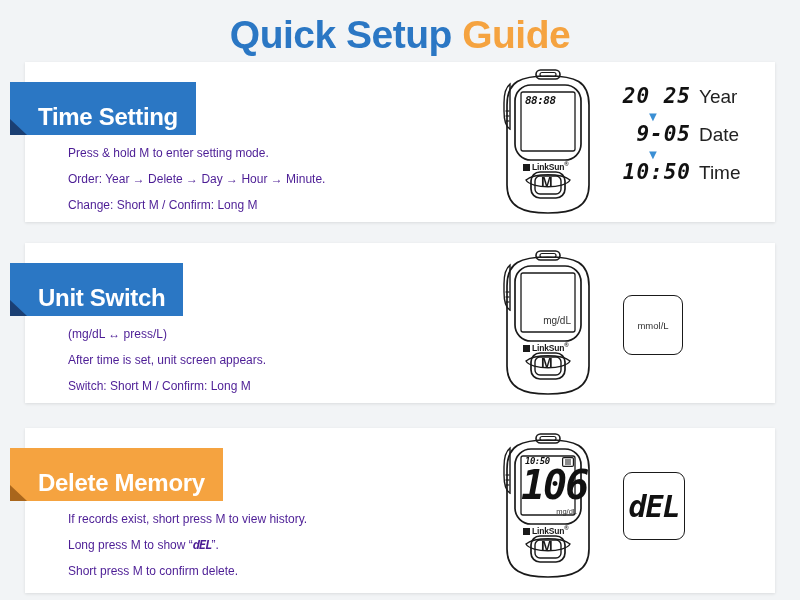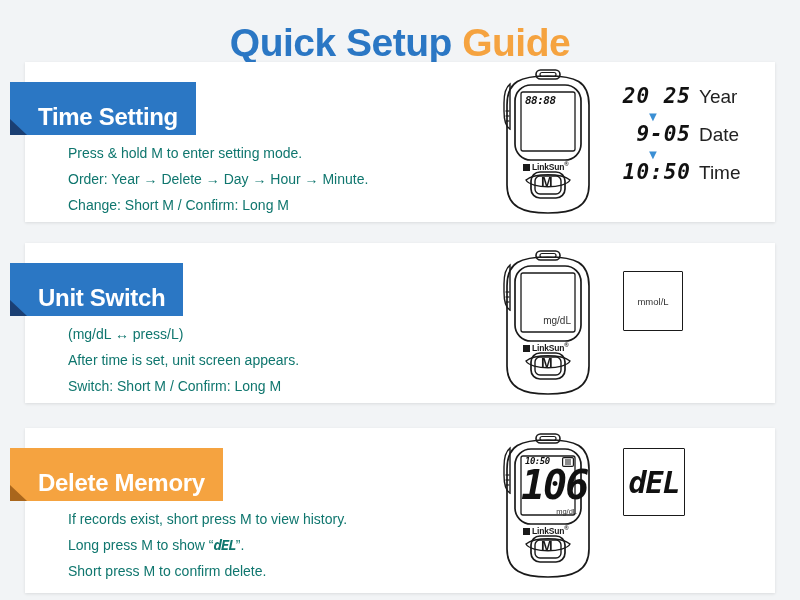--- a/index.html
+++ b/index.html
@@ -14,21 +14,21 @@
     overflow: hidden;
     position: relative;
   }
 
   
   .page-title {
     text-align: center;
     font-size: 39px;
     font-weight: bold;
     letter-spacing: -0.5px;
-    padding-top: 19px;
+    padding-top: 11px;
     height: 48px;
     line-height: 48px;
     white-space: nowrap;
   }
   .title-main { color: #2b77c4; }
   .title-accent { color: #f5a340; }
 
   
   .card {
     position: absolute;
@@ -69,22 +69,22 @@
     border-color: transparent;
   }
   .ribbon-fold.blue   { border-left-color: #1b3f73; }
   .ribbon-fold.orange { border-left-color: #a9661c; }
 
   
   .body-text {
     position: absolute;
     left: 43px;
     top: 78px;
-    font-size: 14px;
-    color: #0f766e;
+    font-size: 12px;
+    color: #4c1d95;
     line-height: 26px;
   }
   .body-text .line { white-space: nowrap; }
   .lcd-inline {
     font-family: "DejaVu Sans Mono", monospace;
     font-weight: bold;
     font-style: italic;
     letter-spacing: -1px;
   }
 
@@ -134,25 +134,26 @@
     color: #3b8fd4;
     font-size: 13px;
     line-height: 11px;
     height: 11px;
   }
 
   
   .lcd-box {
     position: absolute;
     border: 1.6px solid #1a1a1a;
-    border-radius: 1px;
+    border-radius: 9px;
     background: #fff;
     display: flex;
     align-items: center;
     justify-content: center;
+    margin-top: 24px;
   }
   #box-unit { left: 148px; top: 28px; width: 58px; height: 58px; }
   #box-del  { left: 148px; top: 20px; width: 60px; height: 66px; }
   .box-unit-text { font-size: 9.5px; color: #333; }
   .box-del-text {
     font-family: "DejaVu Sans Mono", monospace;
     font-style: italic;
     font-weight: bold;
     font-size: 30px;
     letter-spacing: -1px;

